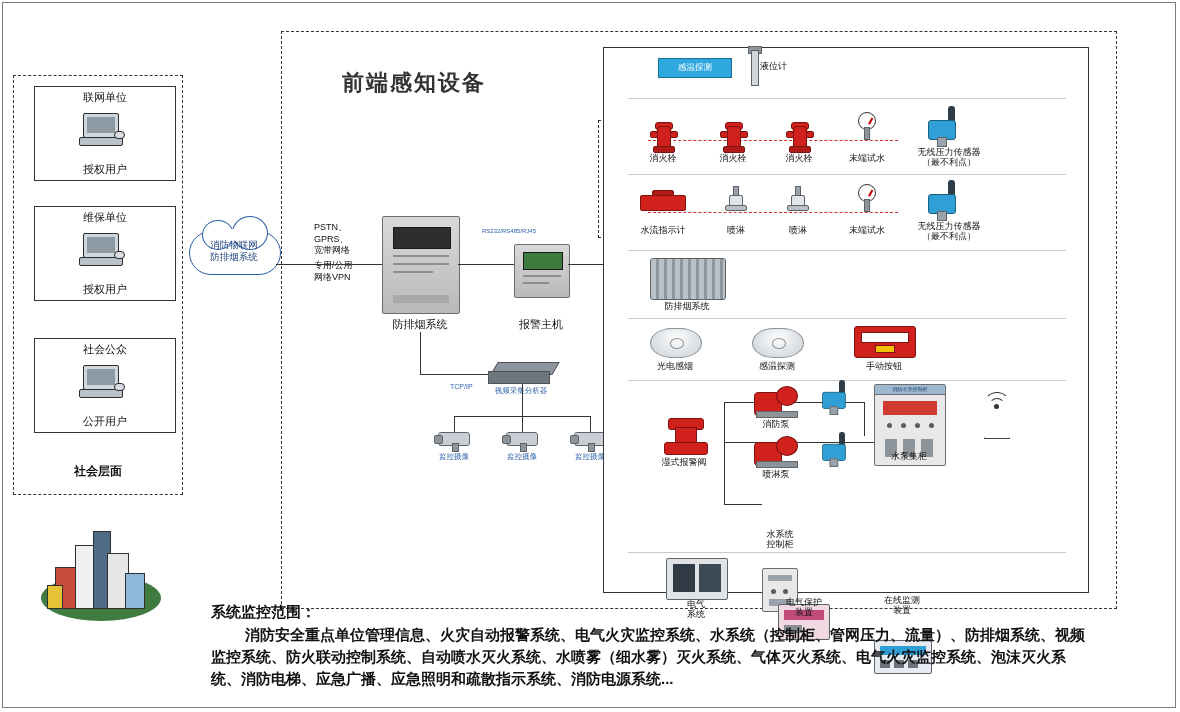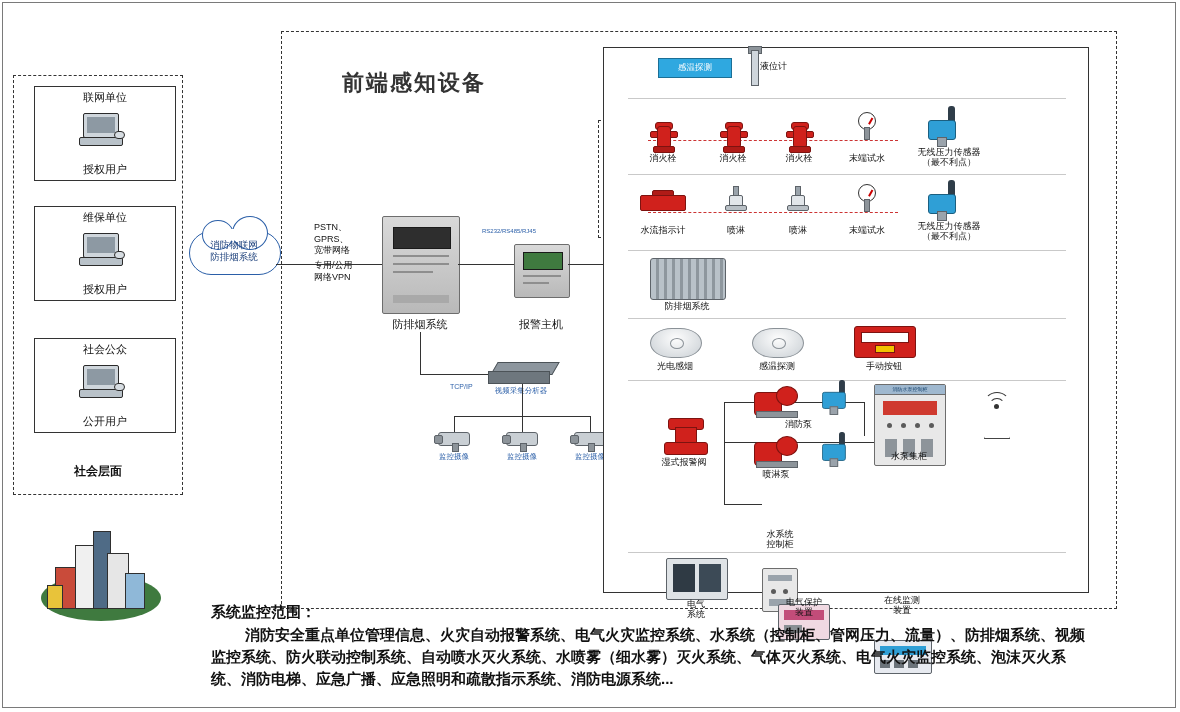--- a/index.html
+++ b/index.html
@@ -507,21 +507,21 @@
       </div>
       <div class="abs eq-label" style="left:8px;top:78px;width:96px;">湿式报警阀</div>
 
       <div class="abs" style="left:126px;top:4px;">
         <div class="pump">
             <div class="c1"></div>
             <div class="c2"></div>
             <div class="f"></div>
           </div>
       </div>
-      <div class="abs eq-label" style="left:112px;top:40px;width:72px;text-align:right;">消防泵</div>
+      <div class="abs eq-label" style="left:112px;top:40px;width:72px;">消防泵</div>
 
       <div class="abs" style="left:126px;top:54px;">
         <div class="pump">
             <div class="c1"></div>
             <div class="c2"></div>
             <div class="f"></div>
           </div>
       </div>
       <div class="abs eq-label" style="left:112px;top:90px;width:72px;">喷淋泵</div>
 

